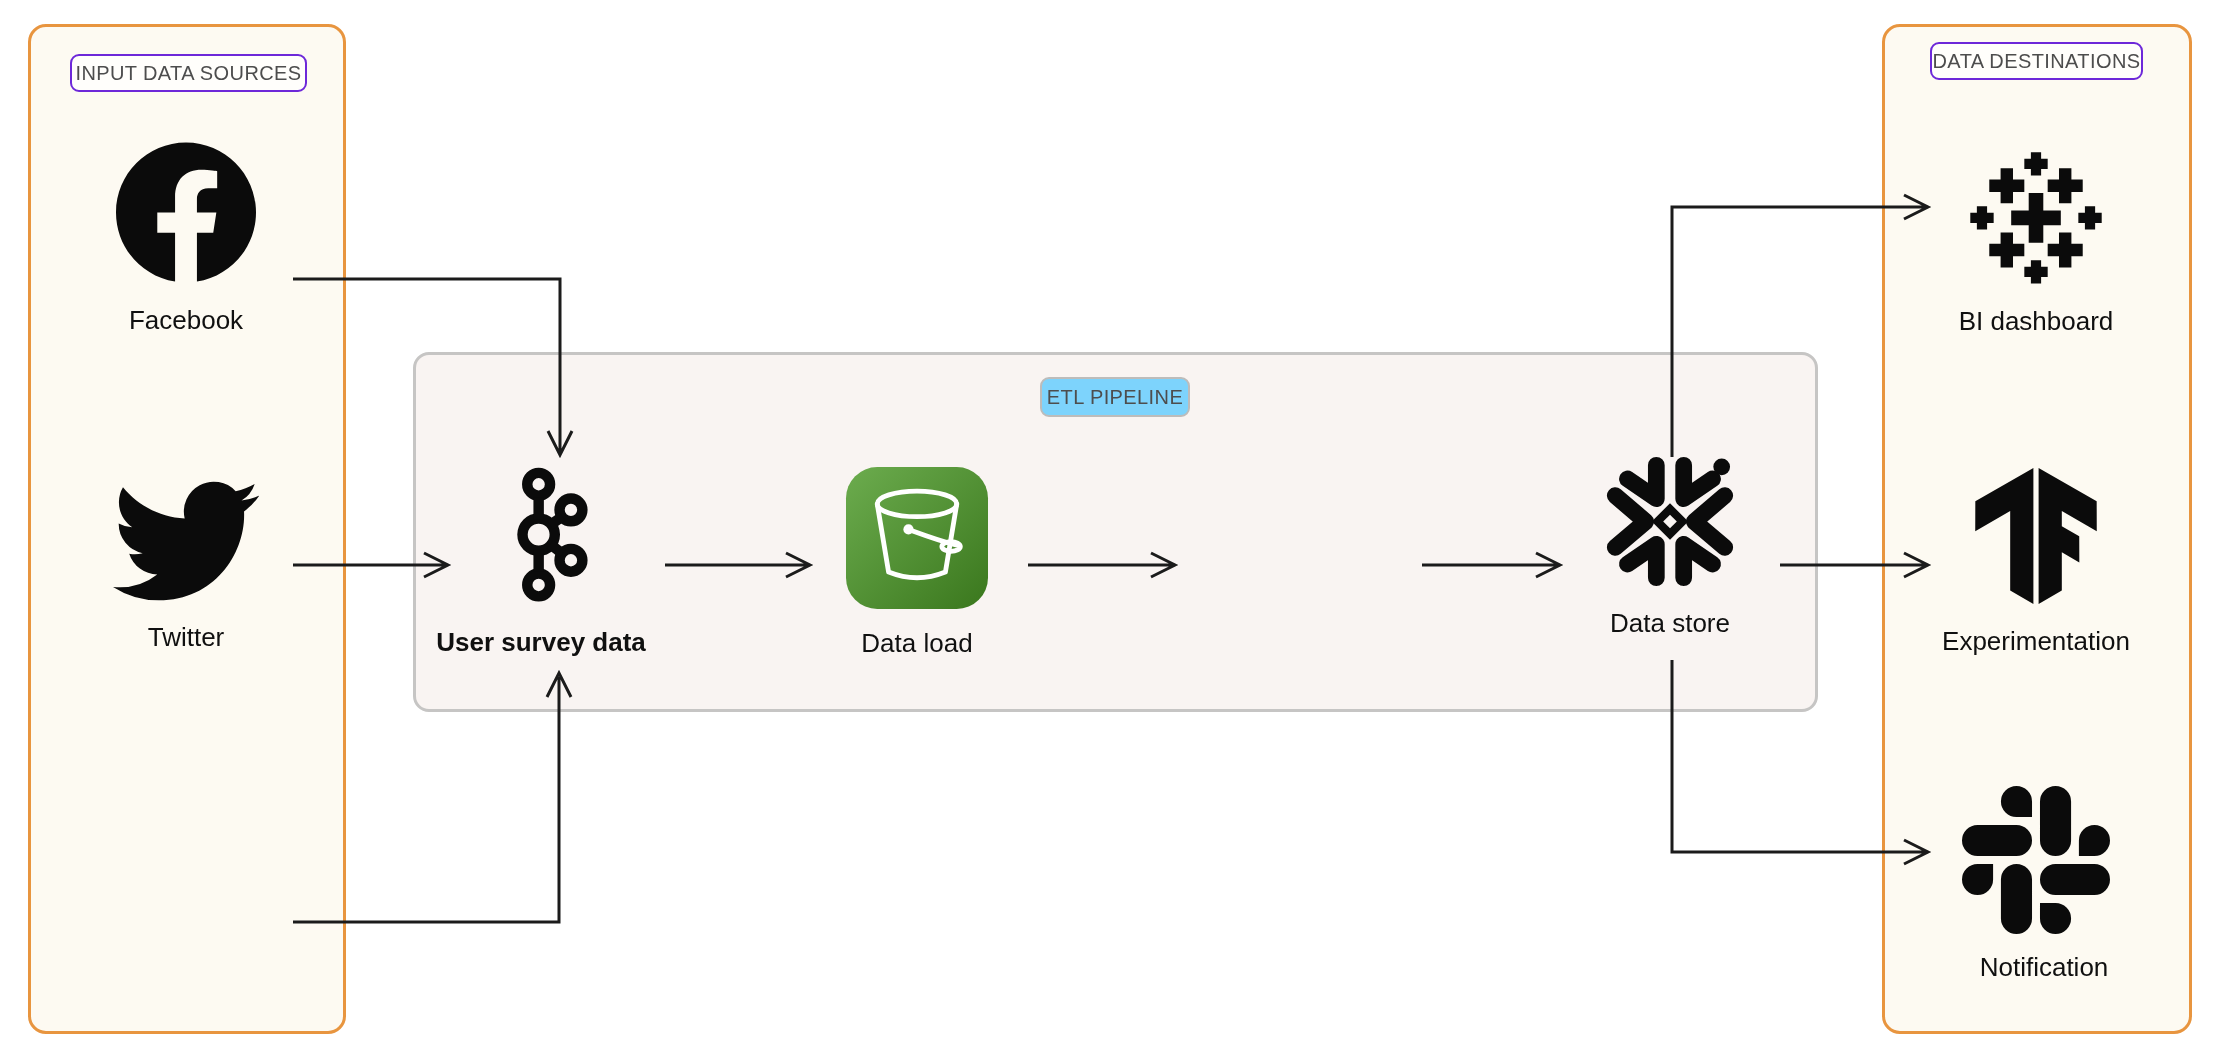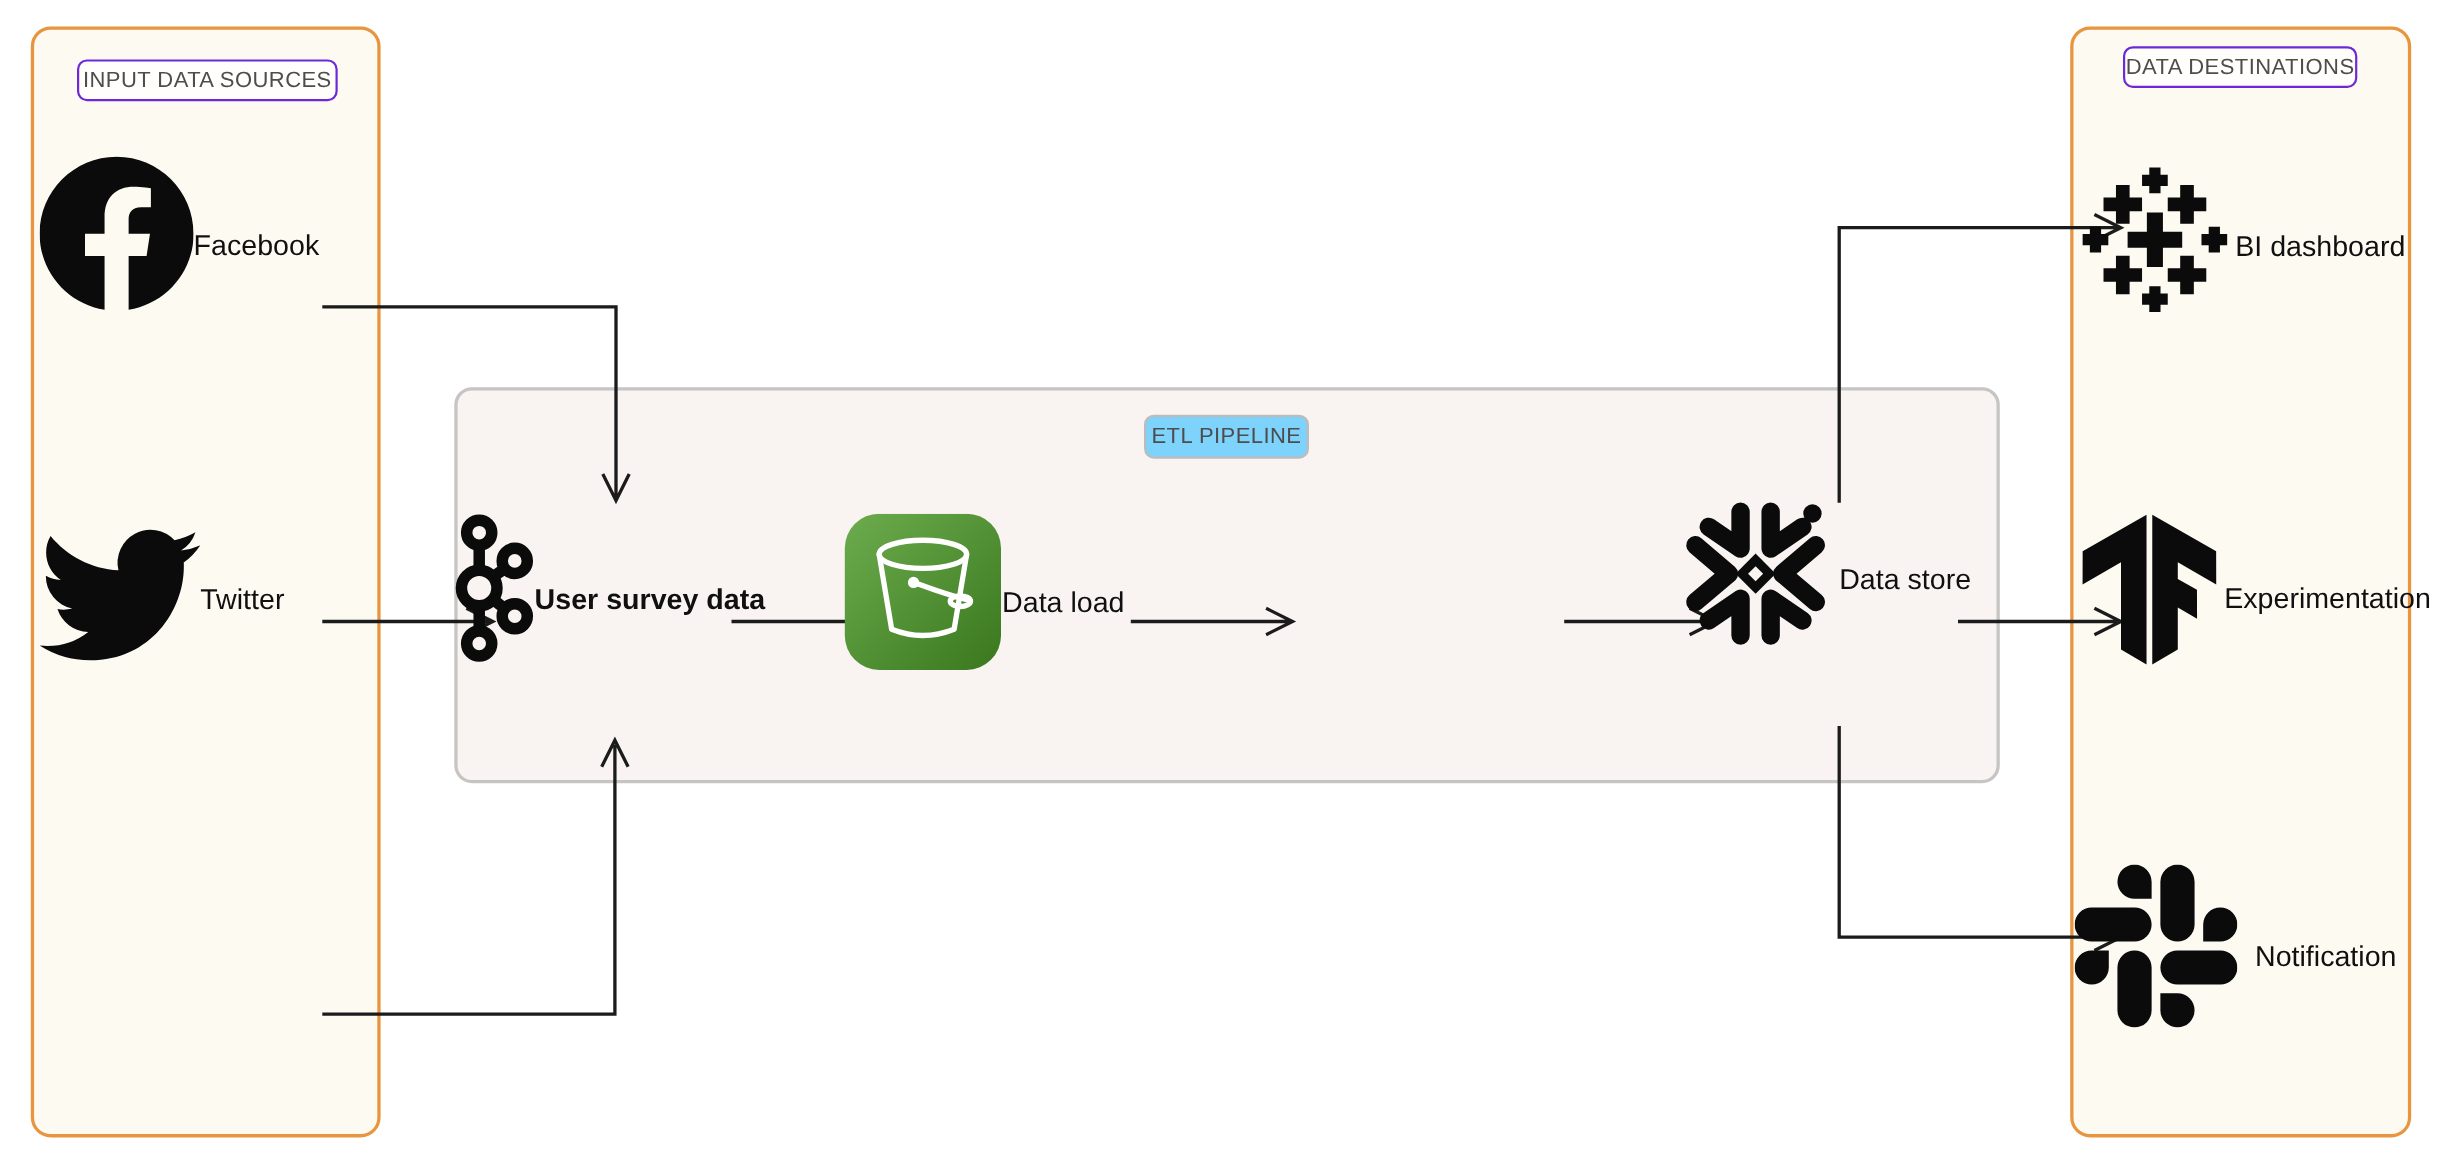--- a/index.html
+++ b/index.html
@@ -11,21 +11,21 @@
   #destinations-box{left:1882px;top:24px;width:310px;height:1010px;}
   #etl-box{position:absolute;left:413px;top:352px;width:1405px;height:360px;border:3px solid #C6C5C4;border-radius:16px;background:#F9F4F2;box-sizing:border-box;}
 
   .group-tag{position:absolute;display:flex;align-items:center;justify-content:center;
     background:#FFFEFB;border:2px solid #6d28d9;border-radius:9px;box-sizing:border-box;
     font-size:20px;letter-spacing:0.4px;color:#4D4D4D;white-space:nowrap;}
   #sources-tag{left:70px;top:54px;width:237px;height:38px;}
   #destinations-tag{left:1930px;top:42px;width:213px;height:38px;}
   #etl-tag{left:1040px;top:377px;width:150px;height:40px;border-color:#BDBCBB;background:#7dd3fc;}
 
-  .node{position:absolute;display:flex;flex-direction:row;align-items:center;}
+  .node{position:absolute;display:flex;flex-direction:column;align-items:center;}
   .node-label{font-size:26px;color:#101010;white-space:nowrap;}
   .icon{display:flex;align-items:center;justify-content:center;}
   svg{display:block;}
 
   
   #node-facebook{left:36px;top:142px;width:300px;}
   #node-facebook .node-label{margin-top:23px;}
   #node-twitter{left:36px;top:468px;width:300px;}
   #node-twitter .node-label{margin-top:8px;}
   #node-oracle{left:36px;top:812px;width:300px;}

